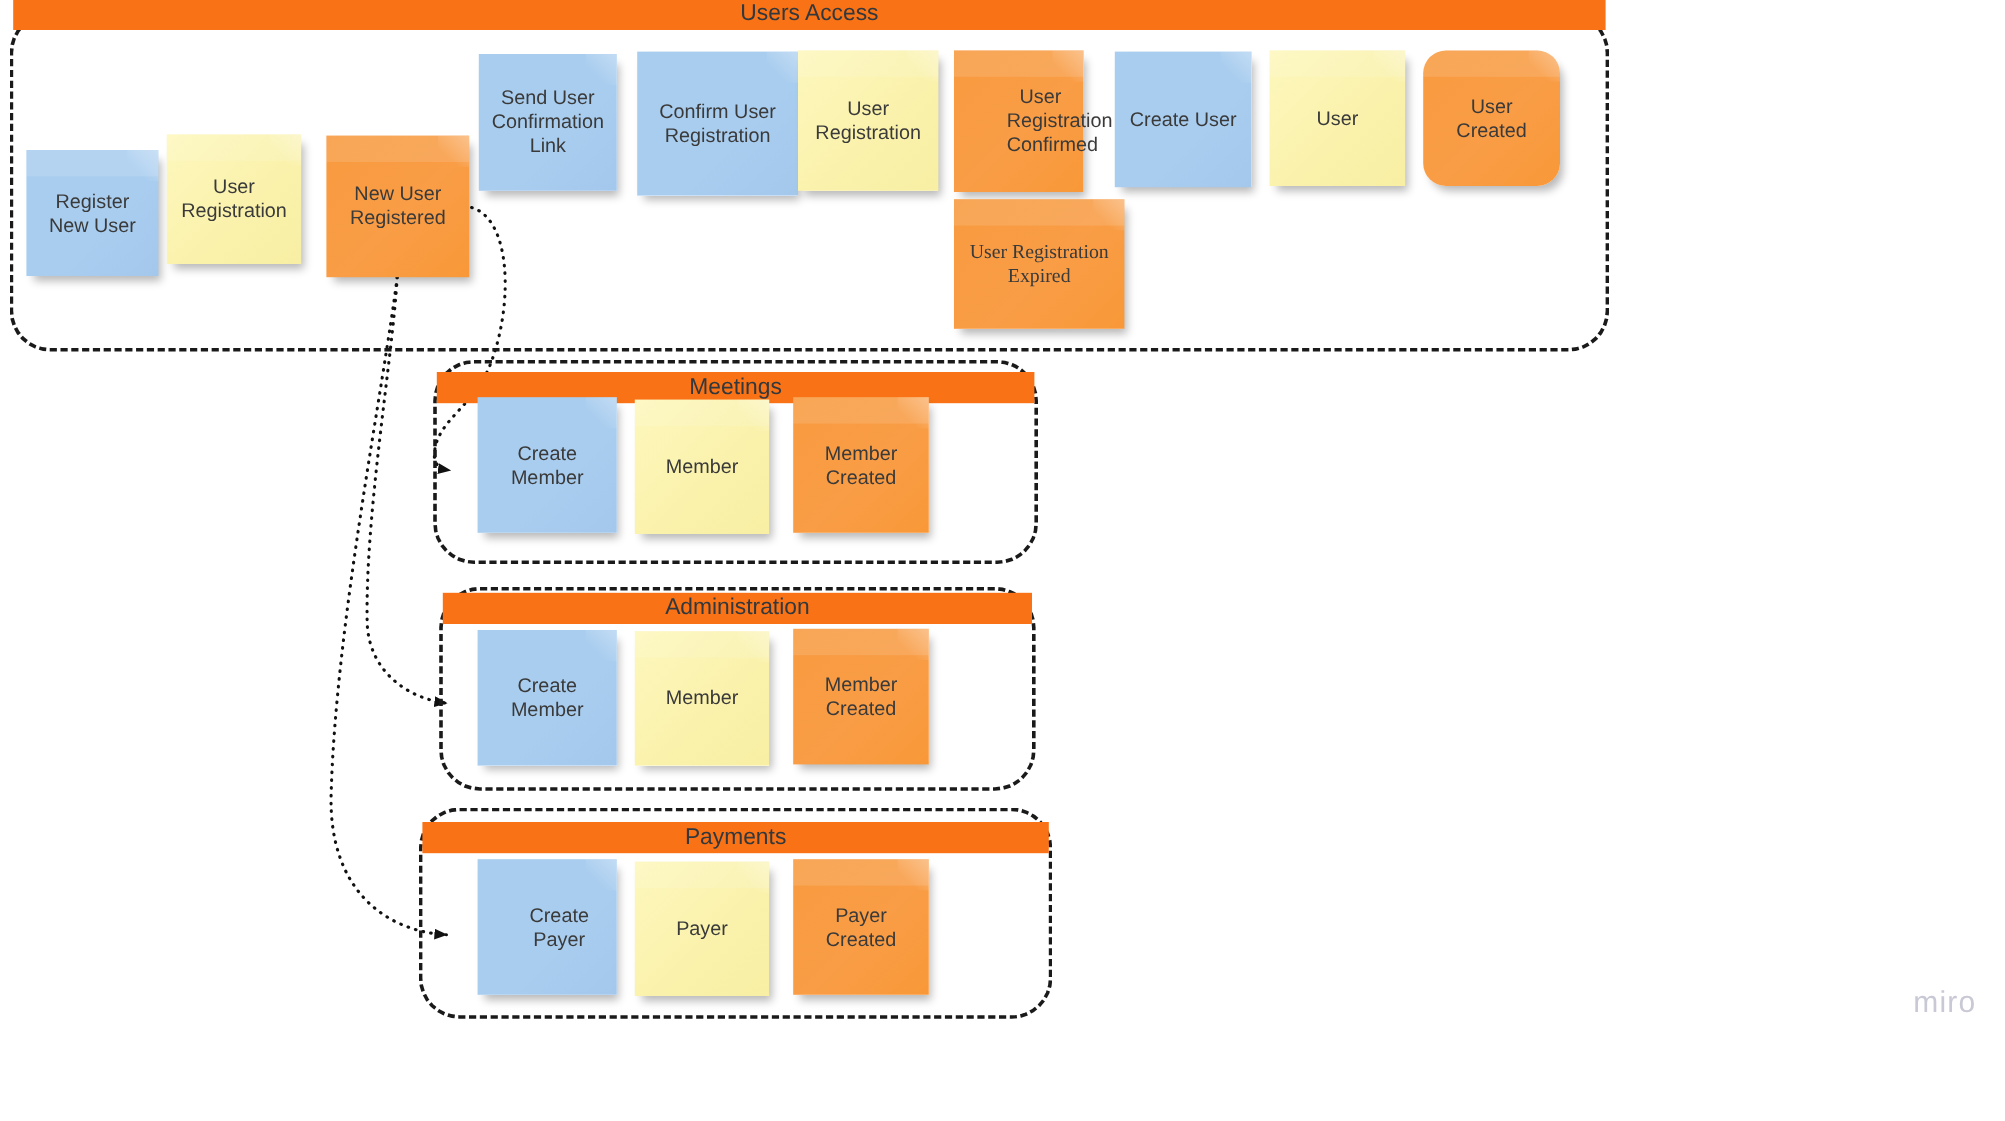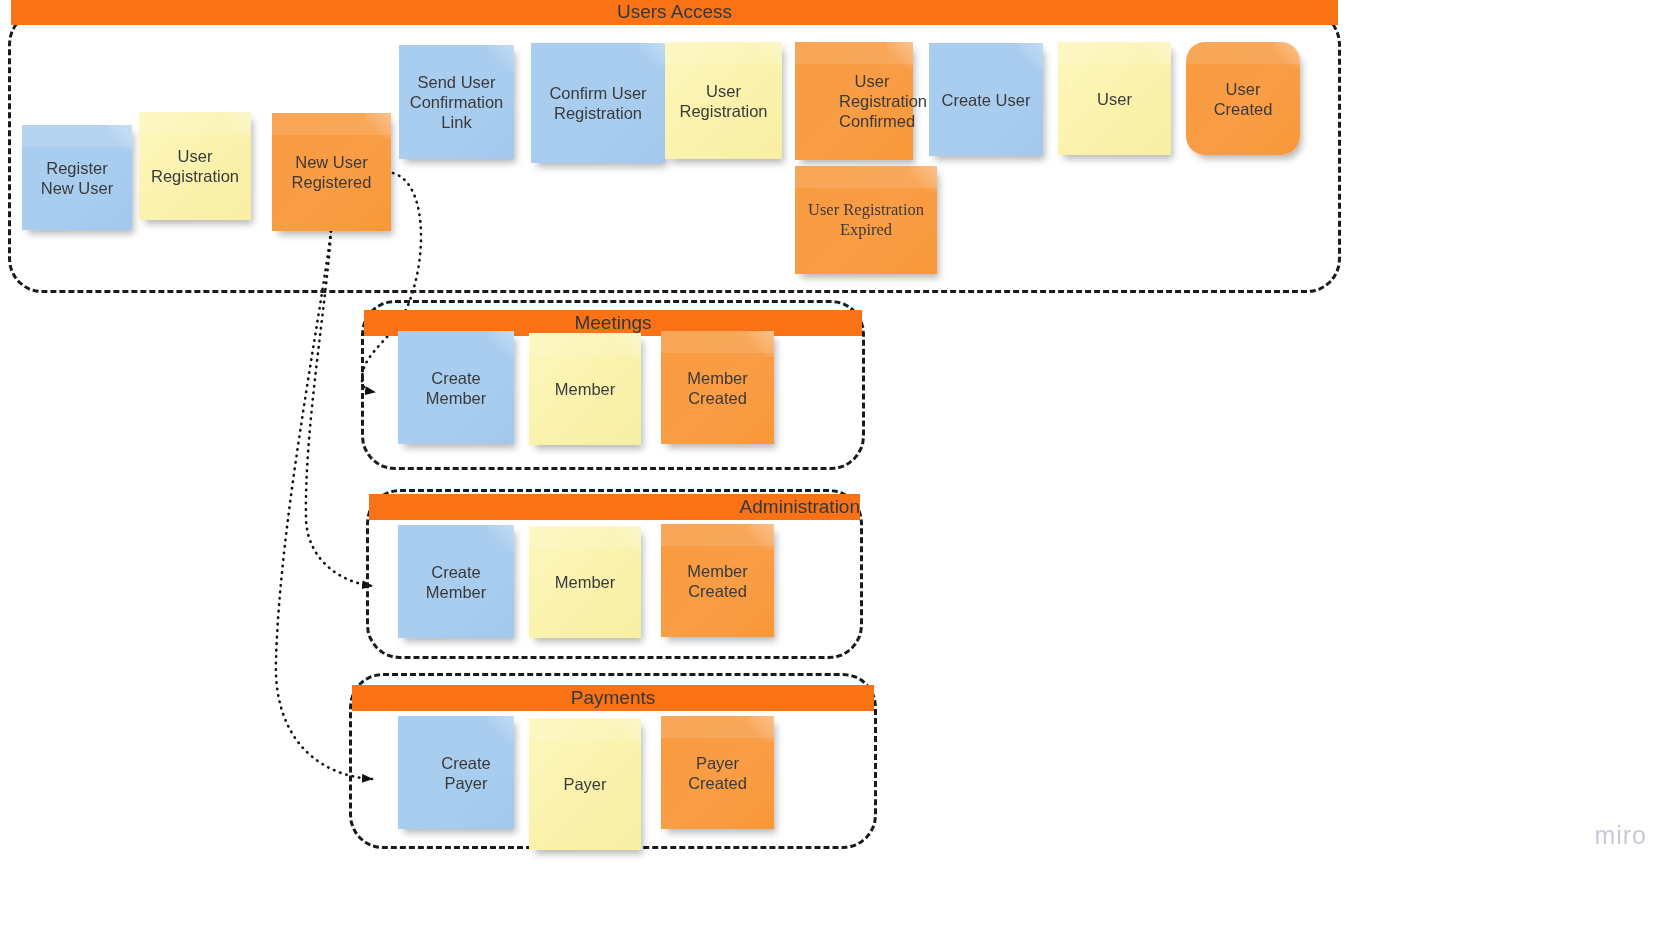--- a/index.html
+++ b/index.html
@@ -139,21 +139,21 @@
   </div>
 
   <div class="note blue" style="left:531px; top:43px; width:134px; height:120px;">
     <span class="txt">Confirm User Registration</span>
   </div>
 
   <div class="note yellow band" style="left:665px; top:42px; width:117px; height:117px;">
     <span class="txt">User Registration</span>
   </div>
 
-  <div class="note orange band" style="left:795px; top:42px; width:118px; height:118px;padding-left:44px;">
+  <div class="note orange band" style="left:795px; top:42px; width:108px; height:118px;padding-left:44px;">
     <span class="txt">User Registration Confirmed</span>
   </div>
 
   <div class="note orange band" style="left:795px; top:166px; width:142px; height:108px;font-family:Liberation Serif, serif;">
     <span class="txt">User Registration Expired</span>
   </div>
 
   <div class="note blue" style="left:929px; top:43px; width:114px; height:113px;">
     <span class="txt">Create User</span>
   </div>
@@ -176,21 +176,21 @@
 
   <div class="note yellow band" style="left:529px; top:333px; width:112px; height:112px;">
     <span class="txt">Member</span>
   </div>
 
   <div class="note orange band" style="left:661px; top:331px; width:113px; height:113px;">
     <span class="txt">Member Created</span>
   </div>
 
   <div class="group" id="g-admin" style="left:366px; top:489px; width:497px; height:170px;">
-    <div class="group-label" style="top:2px;text-align:right;">Administration</div>
+    <div class="group-label" style="top:2px;">Administration</div>
   </div>
 
   <div class="note blue" style="left:398px; top:525px; width:116px; height:113px;">
     <span class="txt">Create Member</span>
   </div>
 
   <div class="note yellow band" style="left:529px; top:526px; width:112px; height:112px;">
     <span class="txt">Member</span>
   </div>
 
@@ -199,21 +199,21 @@
   </div>
 
   <div class="group" id="g-payments" style="left:349px; top:673px; width:528px; height:176px;">
     <div class="group-label" style="top:9px;">Payments</div>
   </div>
 
   <div class="note blue" style="left:398px; top:716px; width:116px; height:113px;padding-left:28px;">
     <span class="txt">Create Payer</span>
   </div>
 
-  <div class="note yellow band" style="left:529px; top:718px; width:112px; height:132px;">
+  <div class="note yellow band" style="left:529px; top:718px; width:112px; height:112px;">
     <span class="txt">Payer</span>
   </div>
 
   <div class="note orange band" style="left:661px; top:716px; width:113px; height:113px;">
     <span class="txt">Payer Created</span>
   </div>
 
   <div id="watermark">miro</div>
 
 </div>

